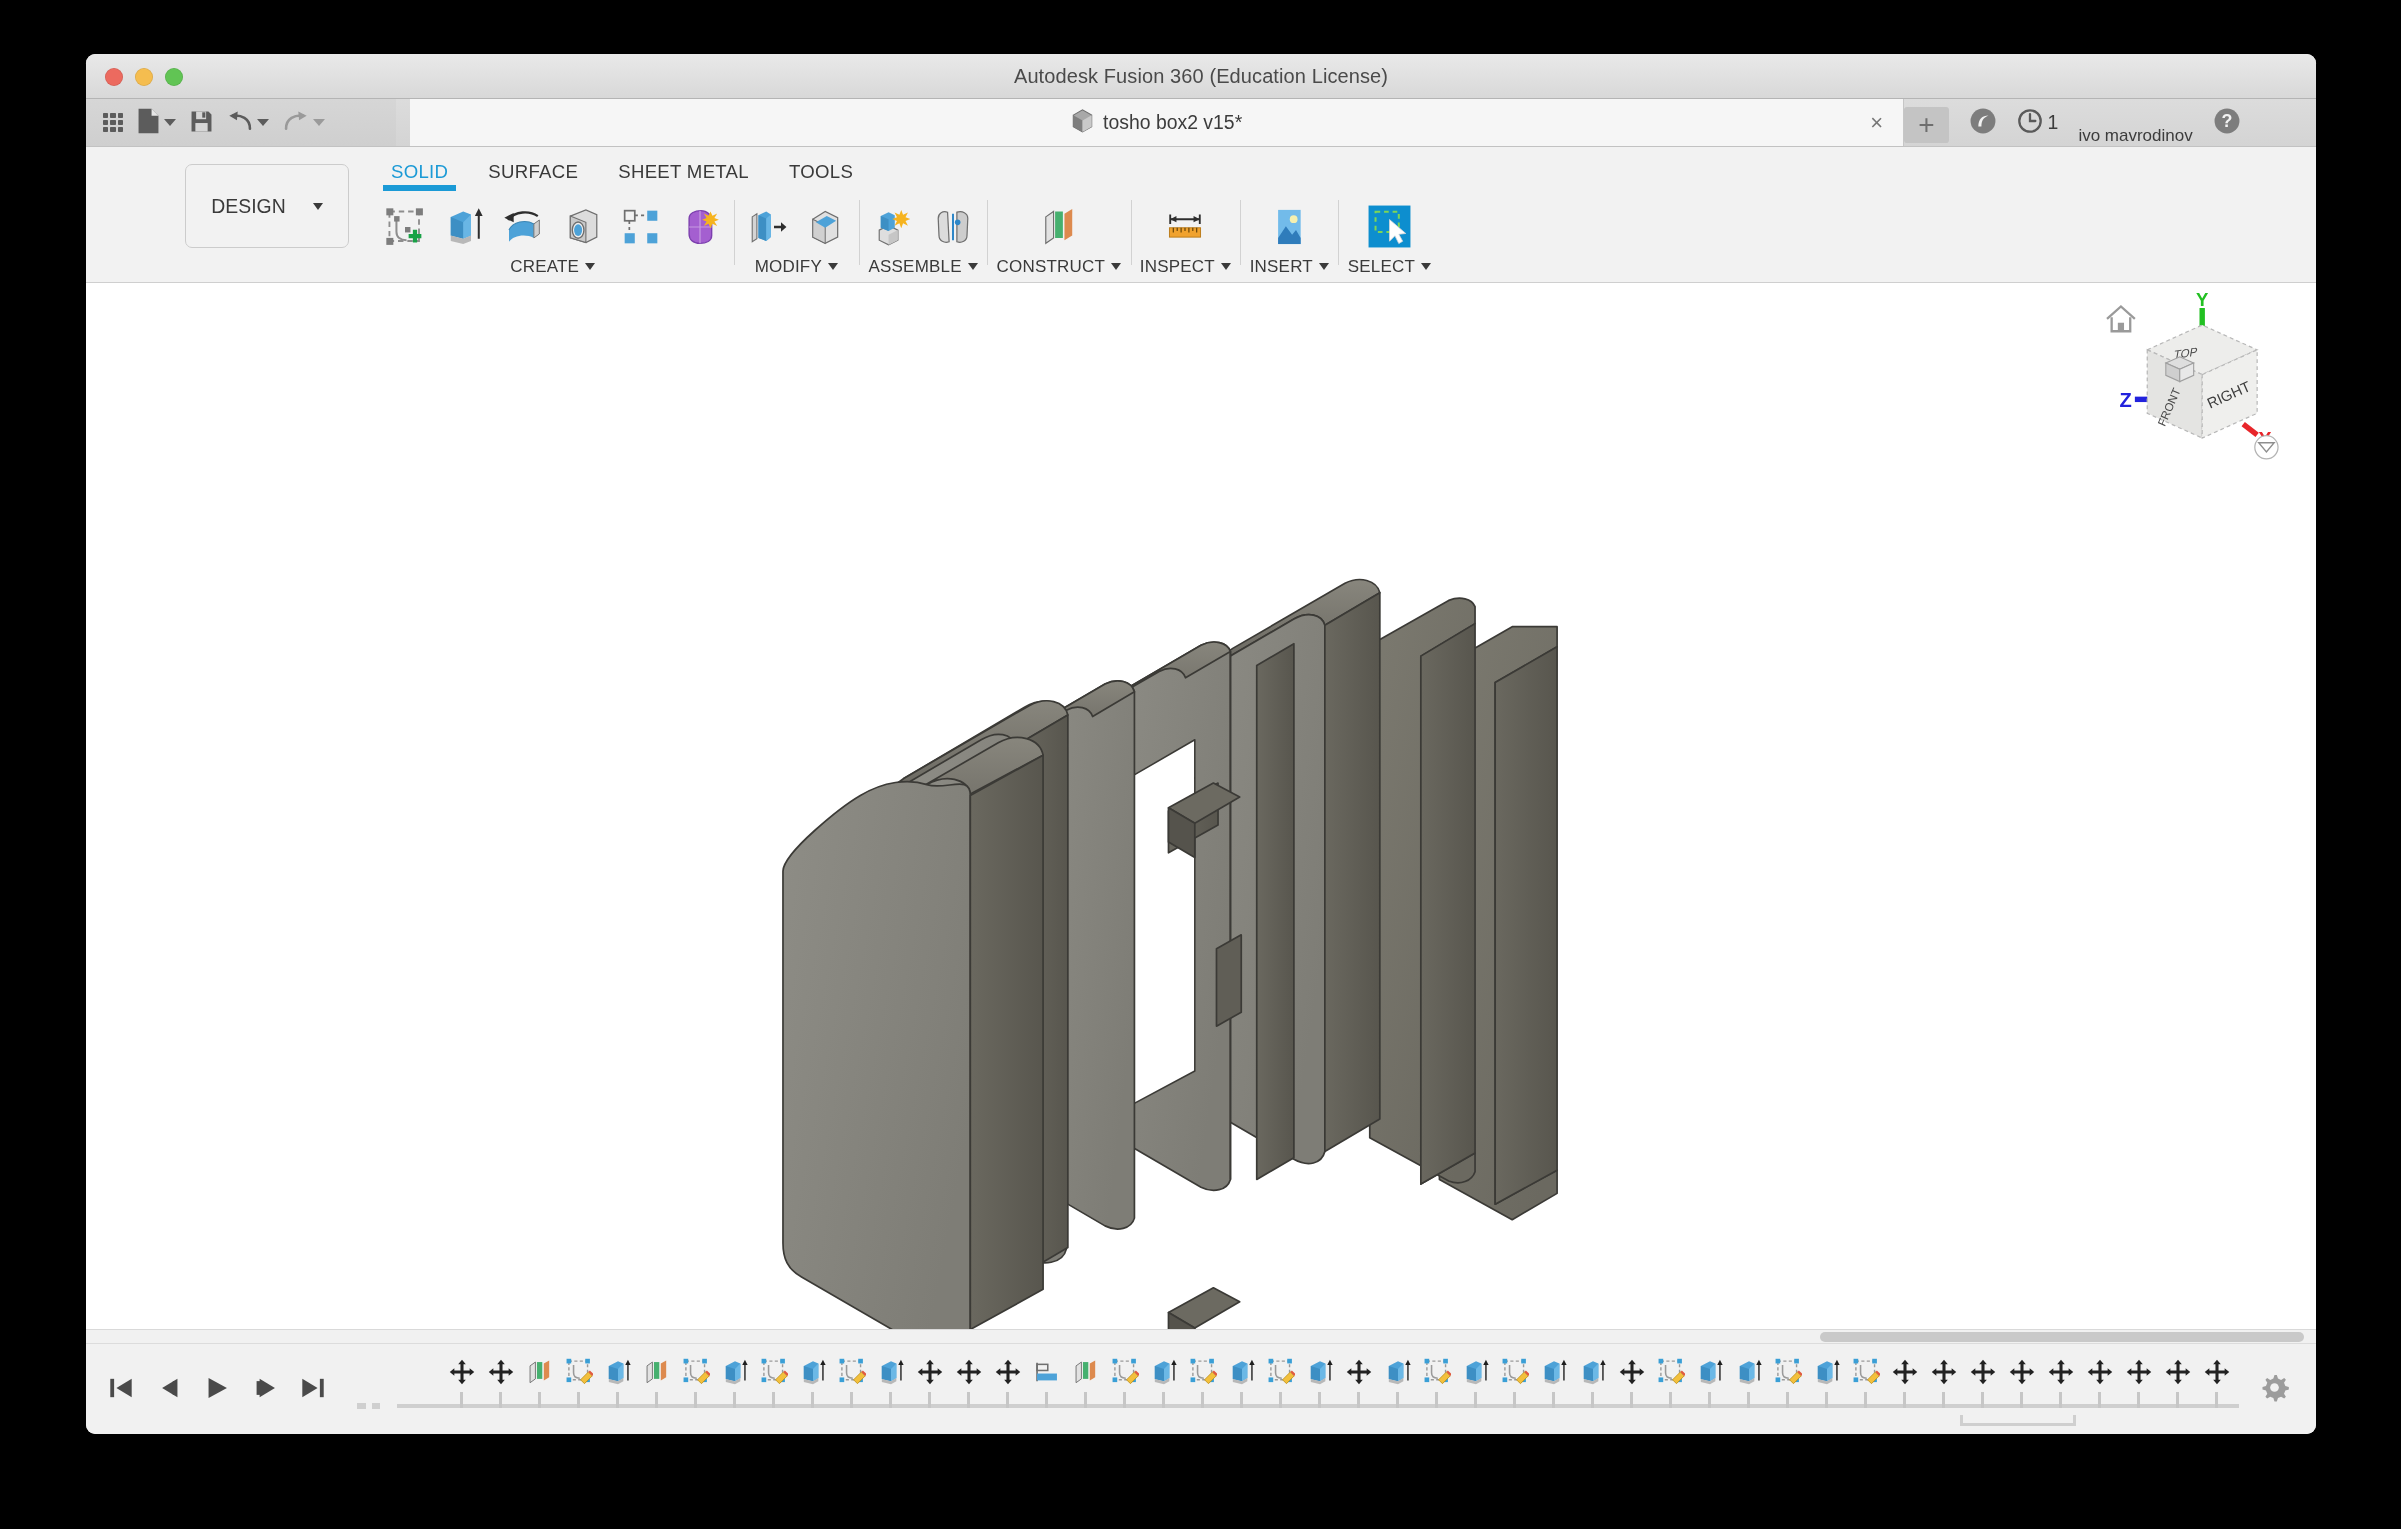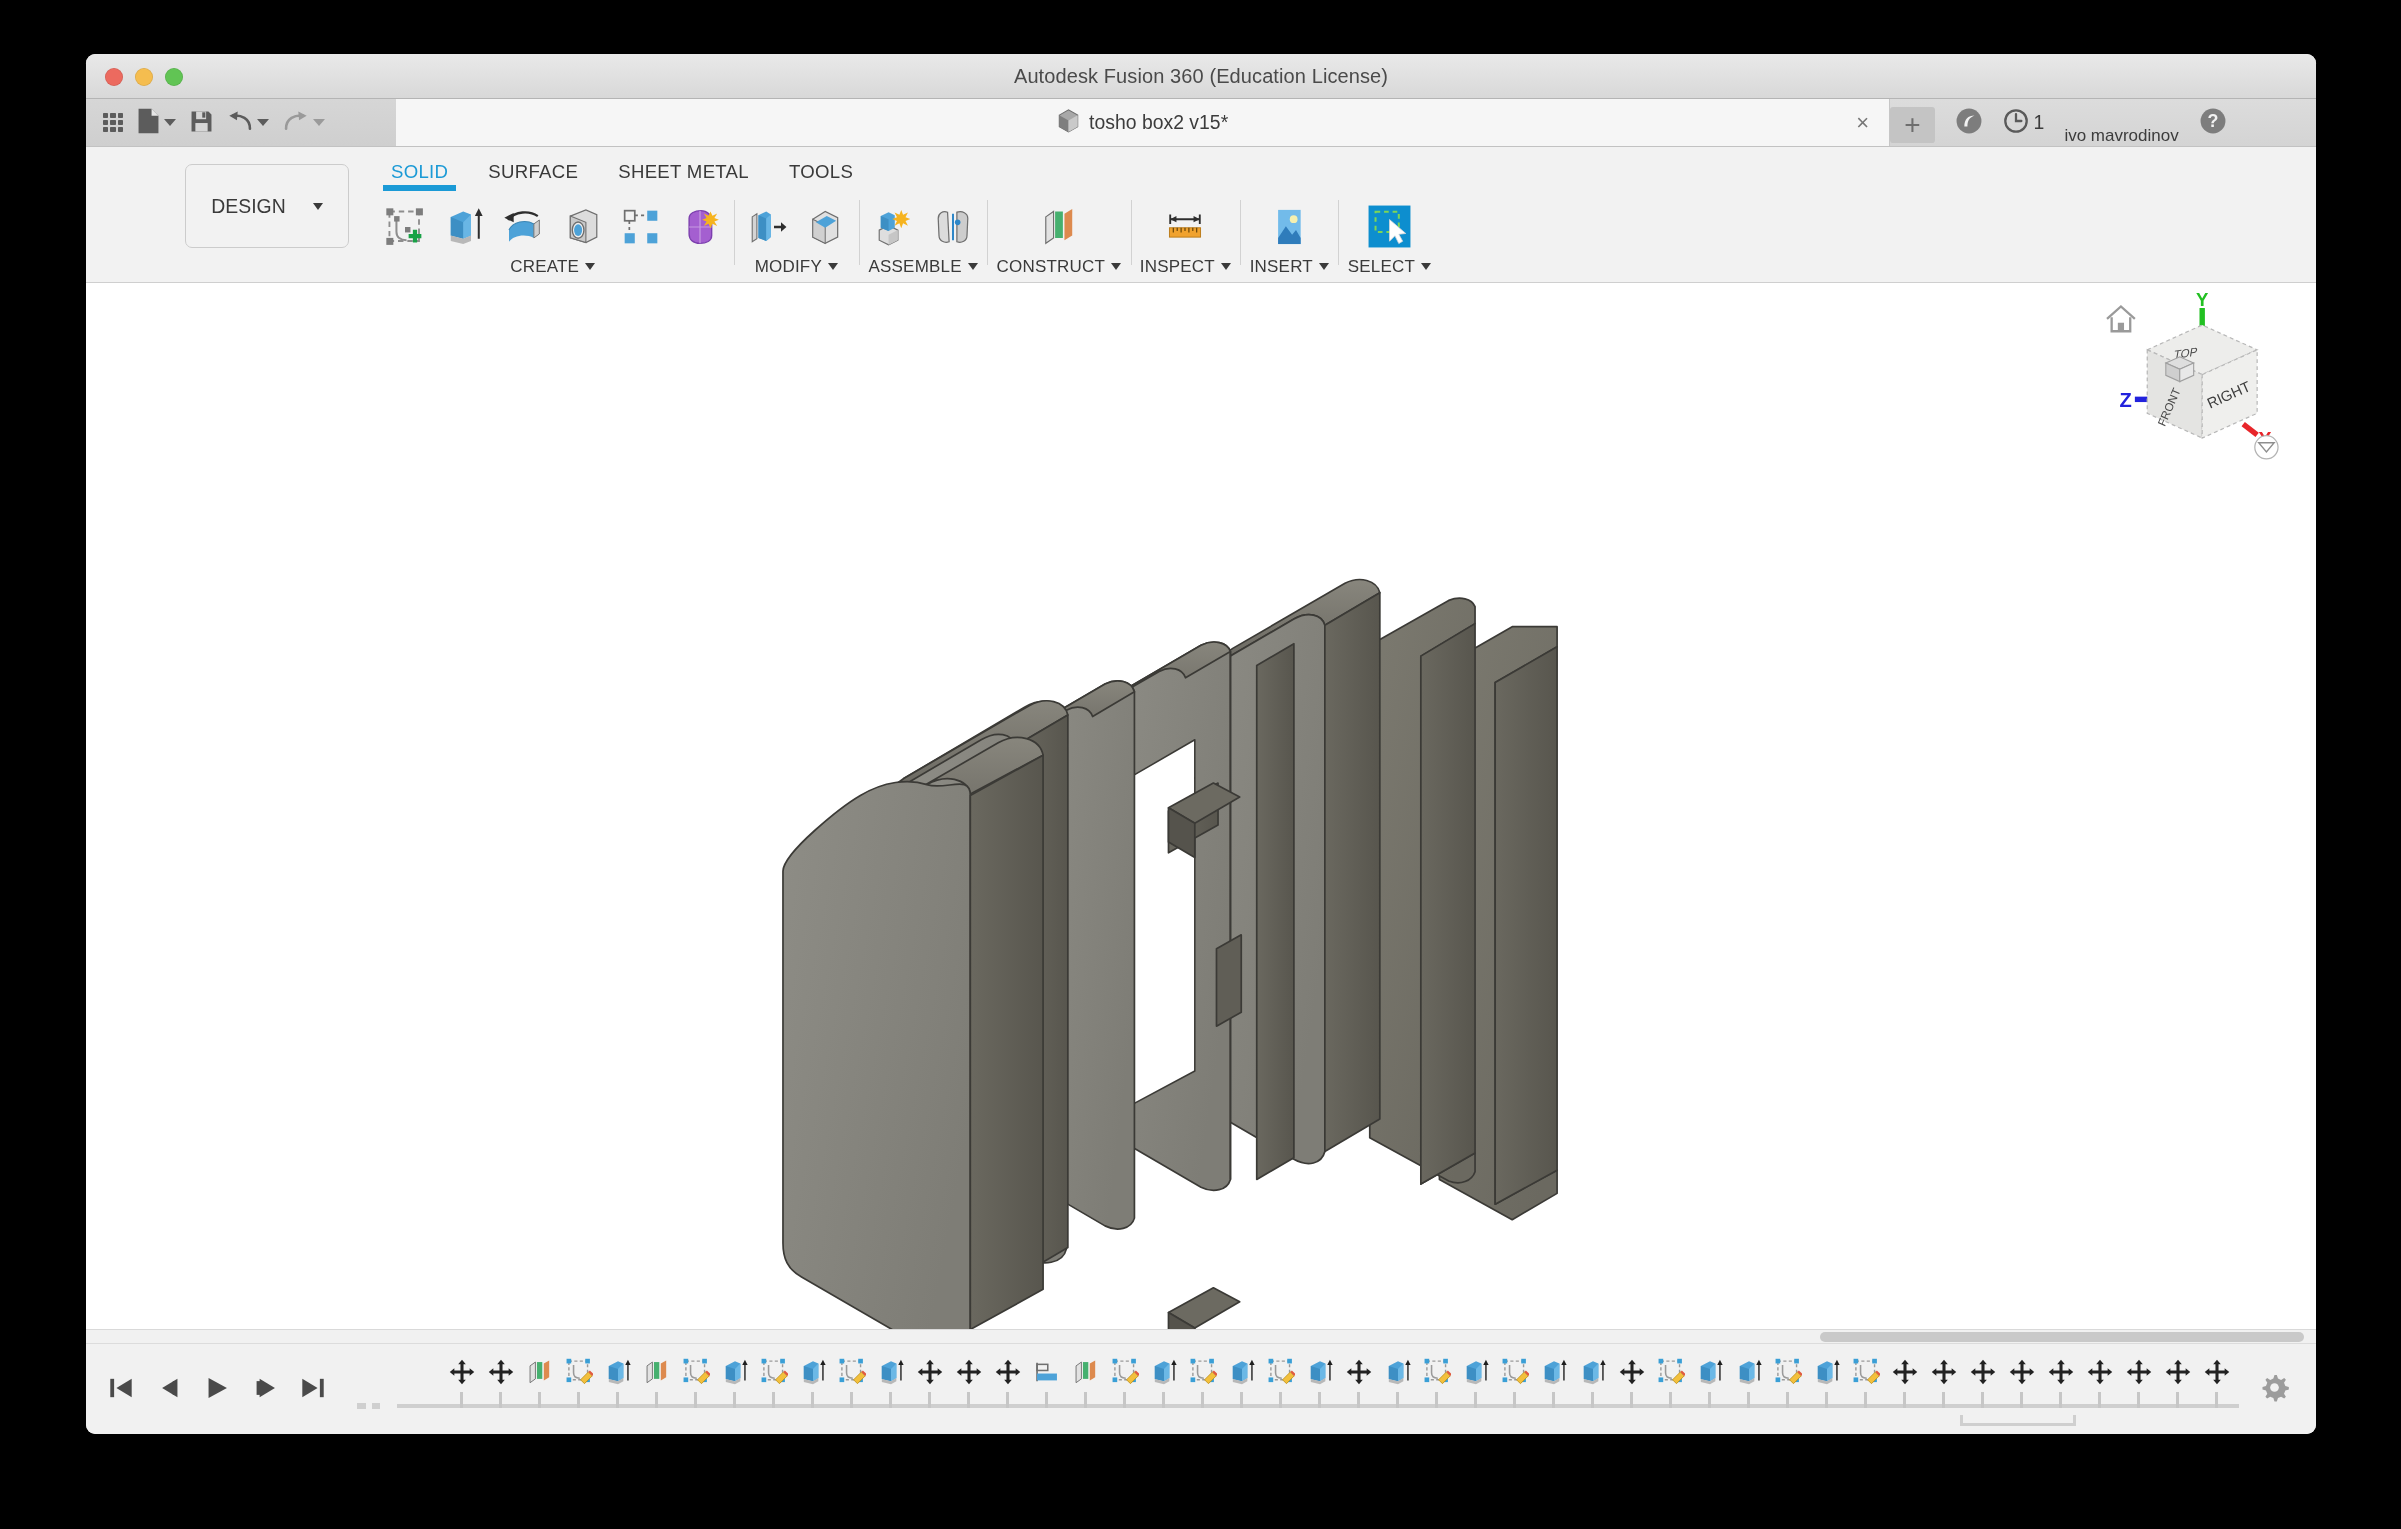--- a/index.html
+++ b/index.html
@@ -81,21 +81,21 @@
     display: flex; align-items: flex-end;
     position: relative;
   }
   #doc-tab {
     height: 100%;
     min-width: 1494px;
     background: #f6f6f6;
     display: flex; align-items: center; justify-content: center;
     position: relative;
     border-right: 0.8px solid #c6c6c6;
-    font-size: 19.4px; color: #3c3c3c;
+    font-size: 19.4px; color: #3c3c3c; margin-left: 14px;
   }
   #doc-tab .cube-glyph { margin-right: 9.3px; }
   #tab-close {
     position: absolute; right: 20px; top: 50%; transform: translateY(-50%);
     font-size: 22px; color: #777; line-height: 1; cursor: pointer;
   }
   #new-tab {
     width: 45px; height: 36px; margin: 0 0 3.1px 0;
     background: #c4c4c4; border-radius: 3.1px;
     display: flex; align-items: center; justify-content: center;

